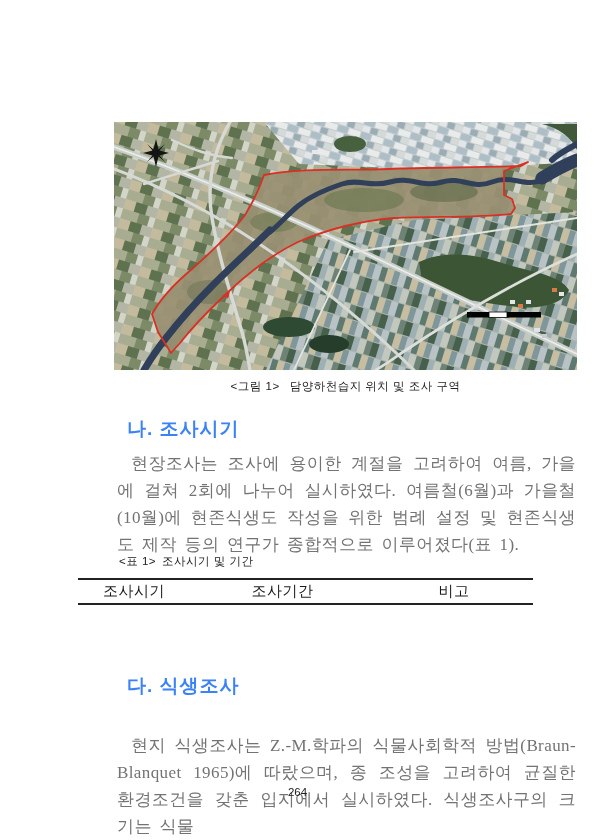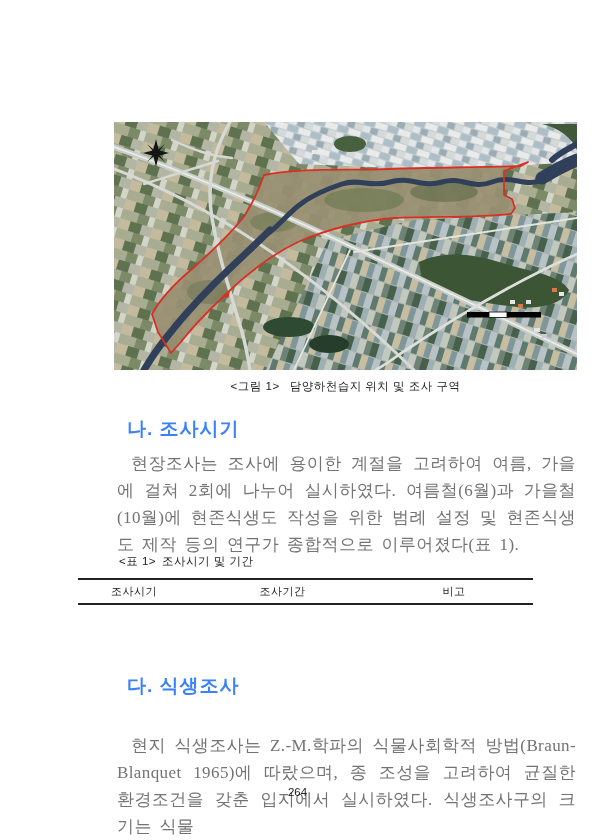--- a/index.html
+++ b/index.html
@@ -32,21 +32,21 @@
   #par-b{top:450px;}
   #par-c{top:732px;}
   
   .table-caption{
     left:80px;top:554px;font-family:"Liberation Sans",sans-serif;
     font-size:11.5px;color:#1a1a1a;letter-spacing:.5px;
   }
   .table-caption .lbl{margin-right:6px;margin-top:24px;}
   table.survey{
     left:78px;top:578px;width:455px;border-collapse:collapse;
-    font-family:Liberation Sans, sans-serif;font-size:11px;color:#1a1a1a;
+    font-family:Liberation Sans, sans-serif;font-size:15px;color:#1a1a1a;
     border-top:2.2px solid #222;border-bottom:2.2px solid #222;
   }
   table.survey th{
     font-weight:normal;height:21px;border-bottom:2.2px solid #222;
     text-align:center;letter-spacing:.5px;
   }
   table.survey td{height:20px;text-align:center;letter-spacing:.3px;}
   table.survey tr.r1 td{border-bottom:1px solid #777;}
   .col-period{width:112px;}
   .col-dates{width:185px;}

